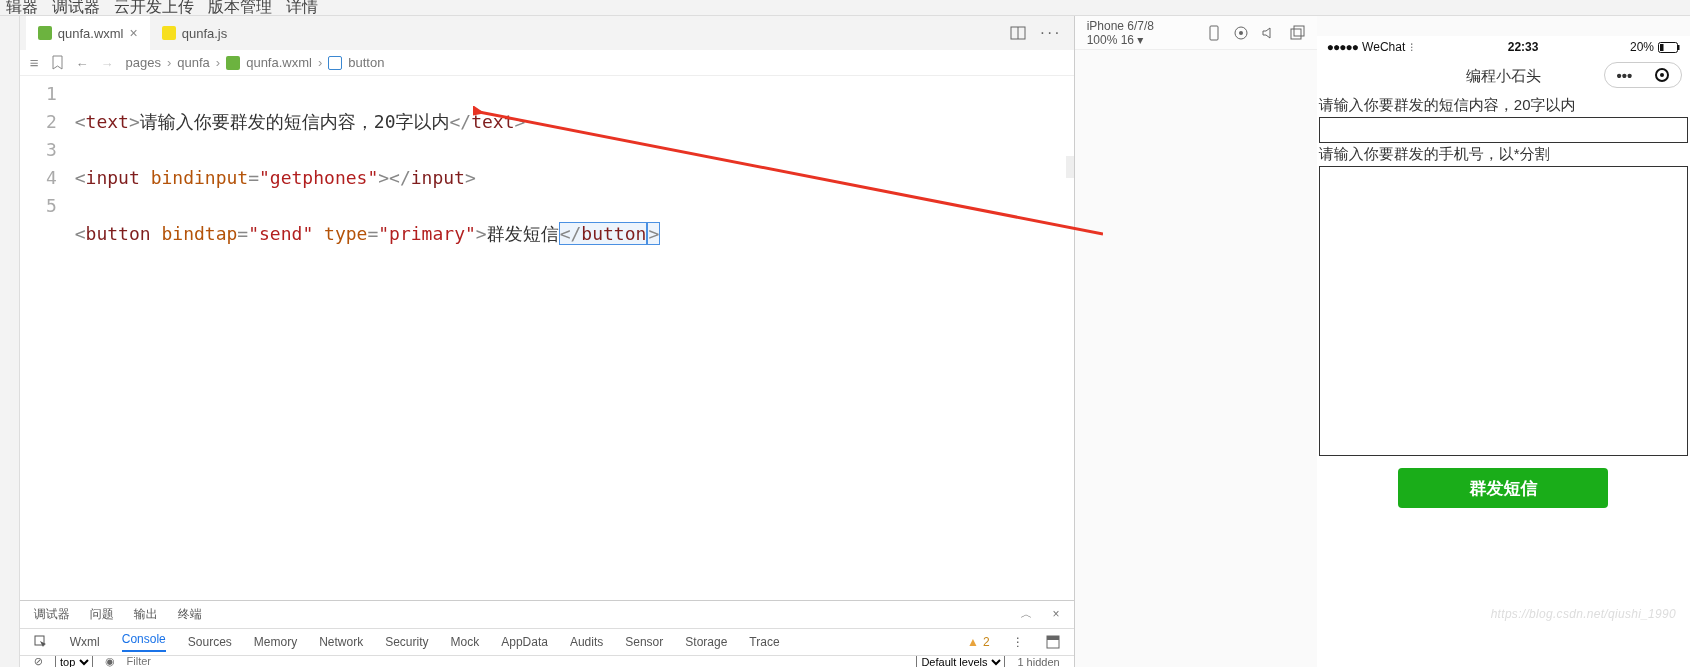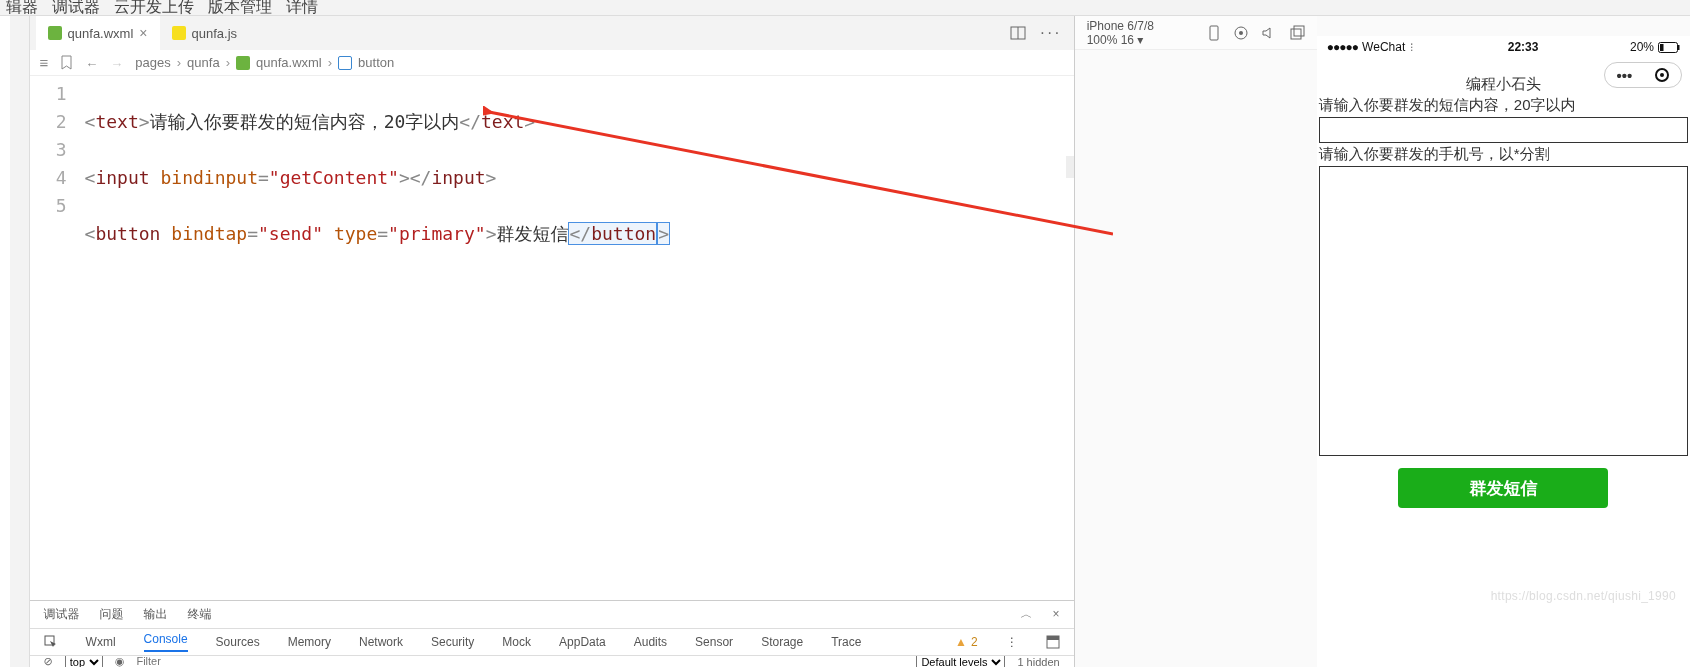--- a/index.html
+++ b/index.html
@@ -1,20 +1,20 @@
 <!DOCTYPE html>
 <html><head>
 <meta charset="utf-8">
 <style>
 * { box-sizing: border-box; margin: 0; padding: 0; }
 body { font-family: "Microsoft YaHei", "PingFang SC", sans-serif; font-size: 13px; color: #333; background: #fff; width: 1690px; height: 667px; overflow: hidden; position: relative; }
 .topbar { height: 16px; background: #f3f3f3; display: flex; align-items: center; padding: 0 6px; font-size: 16px; color: #444; border-bottom: 1px solid #ddd; }
 .topbar .left, .topbar .right { display: flex; gap: 14px; }
 .topbar .center { flex: 1; display: flex; justify-content: center; gap: 14px; }
-.main { display: flex; height: 651px; padding-left: 10px; }
+.main { display: flex; height: 651px; }
 .sidebar { width: 20px; background: #f3f3f3; border-right: 1px solid #ddd; }
 .editor-col { width: 1069px; display: flex; flex-direction: column; border-right: 1px solid #ccc; }
 .tabs { height: 34px; background: #f3f3f3; display: flex; align-items: stretch; padding-left: 6px; }
 .tab { display: flex; align-items: center; gap: 6px; padding: 0 12px; background: #f3f3f3; font-size: 13px; color: #555; }
 .tab.active { background: #fff; }
 .tab .close { font-size: 14px; color: #888; }
 .tabs .spacer { flex: 1; }
 .tabs .tool-icons { display: flex; align-items: center; gap: 14px; padding-right: 12px; color: #666; }
 .file-icon-green { width: 14px; height: 14px; background: #6cb33f; border-radius: 2px; display: inline-block; }
 .file-icon-yellow { width: 14px; height: 14px; background: #f7df1e; border-radius: 2px; display: inline-block; }
@@ -29,45 +29,45 @@
 .tg { color: #7f1d1d; }
 .at { color: #b45309; }
 .st { color: #b21f1f; }
 .tx { color: #333; }
 .sel { border: 1px solid #4a90e2; background: rgba(74,144,226,0.10); }
 .arrow { position: absolute; pointer-events: none; }
 .devtools { height: 67px; border-top: 1px solid #ccc; display: flex; flex-direction: column; background: #fff; }
 .dev-tabs { height: 28px; display: flex; align-items: center; gap: 20px; padding: 0 14px; font-size: 12px; color: #555; border-bottom: 1px solid #ddd; }
 .dev-tabs .spacer { flex: 1; }
 .dev-tabs .caret, .dev-tabs .close { color: #777; }
-.dev-subtabs { height: 28px; display: flex; align-items: center; gap: 28px; padding: 0 14px; font-size: 12px; color: #555; border-bottom: 1px solid #ddd; }
+.dev-subtabs { height: 28px; display: flex; align-items: center; gap: 22px; padding: 0 14px; font-size: 12px; color: #555; border-bottom: 1px solid #ddd; }
 .dev-subtabs .active { color: #1a73e8; border-bottom: 2px solid #1a73e8; padding-bottom: 4px; }
 .dev-subtabs .spacer { flex: 1; }
 .dev-subtabs .warn { color: #c88719; display: flex; align-items: center; gap: 4px; }
 .dev-row3 { height: 11px; display: flex; align-items: center; gap: 12px; padding: 0 14px; font-size: 11px; color: #666; overflow: hidden; }
 .dev-row3 select { font-size: 11px; height: 16px; }
 .preview-col { flex: 1; background: #fafafa; display: flex; flex-direction: row; }
 .preview-head { height: 34px; display: flex; align-items: center; padding: 0 12px; gap: 12px; color: #555; font-size: 12px; background: #fcfcfc; border-bottom: 1px solid #eee; }
 .preview-head .spacer { flex: 1; }
 .preview-head .ic { width: 16px; height: 16px; display: inline-flex; align-items: center; justify-content: center; color: #666; }
 .phone { margin: 20px auto 0; width: 430px; background: #fff; display: flex; flex-direction: column; }
 .status-bar { height: 22px; display: flex; align-items: center; padding: 0 10px; font-size: 12px; color: #111; }
 .status-bar .dots { letter-spacing: -1px; font-size: 12px; }
 .status-bar .center { flex: 1; text-align: center; font-weight: 600; }
 .status-bar .bat { display: flex; align-items: center; gap: 4px; }
-.app-nav { height: 36px; display: flex; align-items: flex-end; justify-content: center; position: relative; font-size: 15px; }
+.app-nav { height: 36px; display: flex; align-items: center; justify-content: center; position: relative; font-size: 15px; }
 .app-nav .pill { position: absolute; right: 8px; top: 4px; border: 1px solid #ccc; border-radius: 16px; height: 26px; width: 78px; display: flex; align-items: center; justify-content: space-around; background: #fff; }
 .app-nav .pill .dot { width: 14px; height: 14px; border: 2px solid #111; border-radius: 50%; position: relative; }
 .app-nav .pill .dot::after { content: ""; width: 4px; height: 4px; background: #111; border-radius: 50%; position: absolute; top: 3px; left: 3px; }
 .app-body { padding: 0 2px 14px; }
 .app-body .label { font-size: 15px; margin: 2px 0; }
 .app-body .input { width: 100%; height: 26px; border: 1px solid #333; }
 .app-body .textarea { width: 100%; height: 290px; border: 1px solid #333; }
 .app-body .btn { margin: 12px auto 0; width: 210px; height: 40px; background: #1aad19; color: #fff; font-size: 17px; font-weight: 600; display: flex; align-items: center; justify-content: center; border-radius: 4px; }
-.watermark { position: absolute; right: 14px; bottom: 64px; font-size: 12px; color: #ddd; letter-spacing: 0.3px; }
+.watermark { position: absolute; right: 14px; bottom: 46px; font-size: 12px; color: #ddd; font-style: italic; letter-spacing: 0.3px; }
 svg { display: block; }
 </style>
 </head>
 <body>
 
 <div class="topbar">
   <div class="left">
     <span>辑器</span>
     <span>调试器</span>
     <span>云开发</span>
@@ -131,21 +131,21 @@
     <div class="code-area">
       <div class="gutter">
         <div>1</div>
         <div>2</div>
         <div>3</div>
         <div>4</div>
         <div>5</div>
       </div>
       <div class="code">
 <div><span class="p">&lt;</span><span class="tg">text</span><span class="p">&gt;</span><span class="tx">请输入你要群发的短信内容，20字以内</span><span class="p">&lt;/</span><span class="tg">text</span><span class="p">&gt;</span></div>
-<div><span class="p">&lt;</span><span class="tg">input</span> <span class="at">bindinput</span><span class="p">=</span><span class="st">"<span>getContent</span>"</span><span class="p">&gt;&lt;/</span><span class="tg">input</span><span class="p">&gt;</span></div>
+<div><span class="p">&lt;</span><span class="tg">input</span> <span class="at">bindinput</span><span class="p">=</span><span class="st">"<span>getphones</span>"</span><span class="p">&gt;&lt;/</span><span class="tg">input</span><span class="p">&gt;</span></div>
 <div><span class="p">&lt;</span><span class="tg">button</span> <span class="at">bindtap</span><span class="p">=</span><span class="st">"<span>send</span>"</span> <span class="at">type</span><span class="p">=</span><span class="st">"<span>primary</span>"</span><span class="p">&gt;</span><span class="tx">群发短信</span><span class="sel"><span class="p">&lt;/</span><span class="tg">button</span></span><span class="p sel">&gt;</span></div>
       </div>
 
       <svg class="arrow" style="left:453px; top:30px;" width="630" height="130">
         <defs>
             <marker id="ah" markerWidth="12" markerHeight="10" refX="2" refY="5" orient="auto">
               <polygon points="12,0 0,5 12,10" fill="#e83323"></polygon>
             </marker>
           </defs>
         <line x1="630" y1="128" x2="6" y2="6" stroke="#e83323" stroke-width="3" marker-end="url(#ah)"></line>

